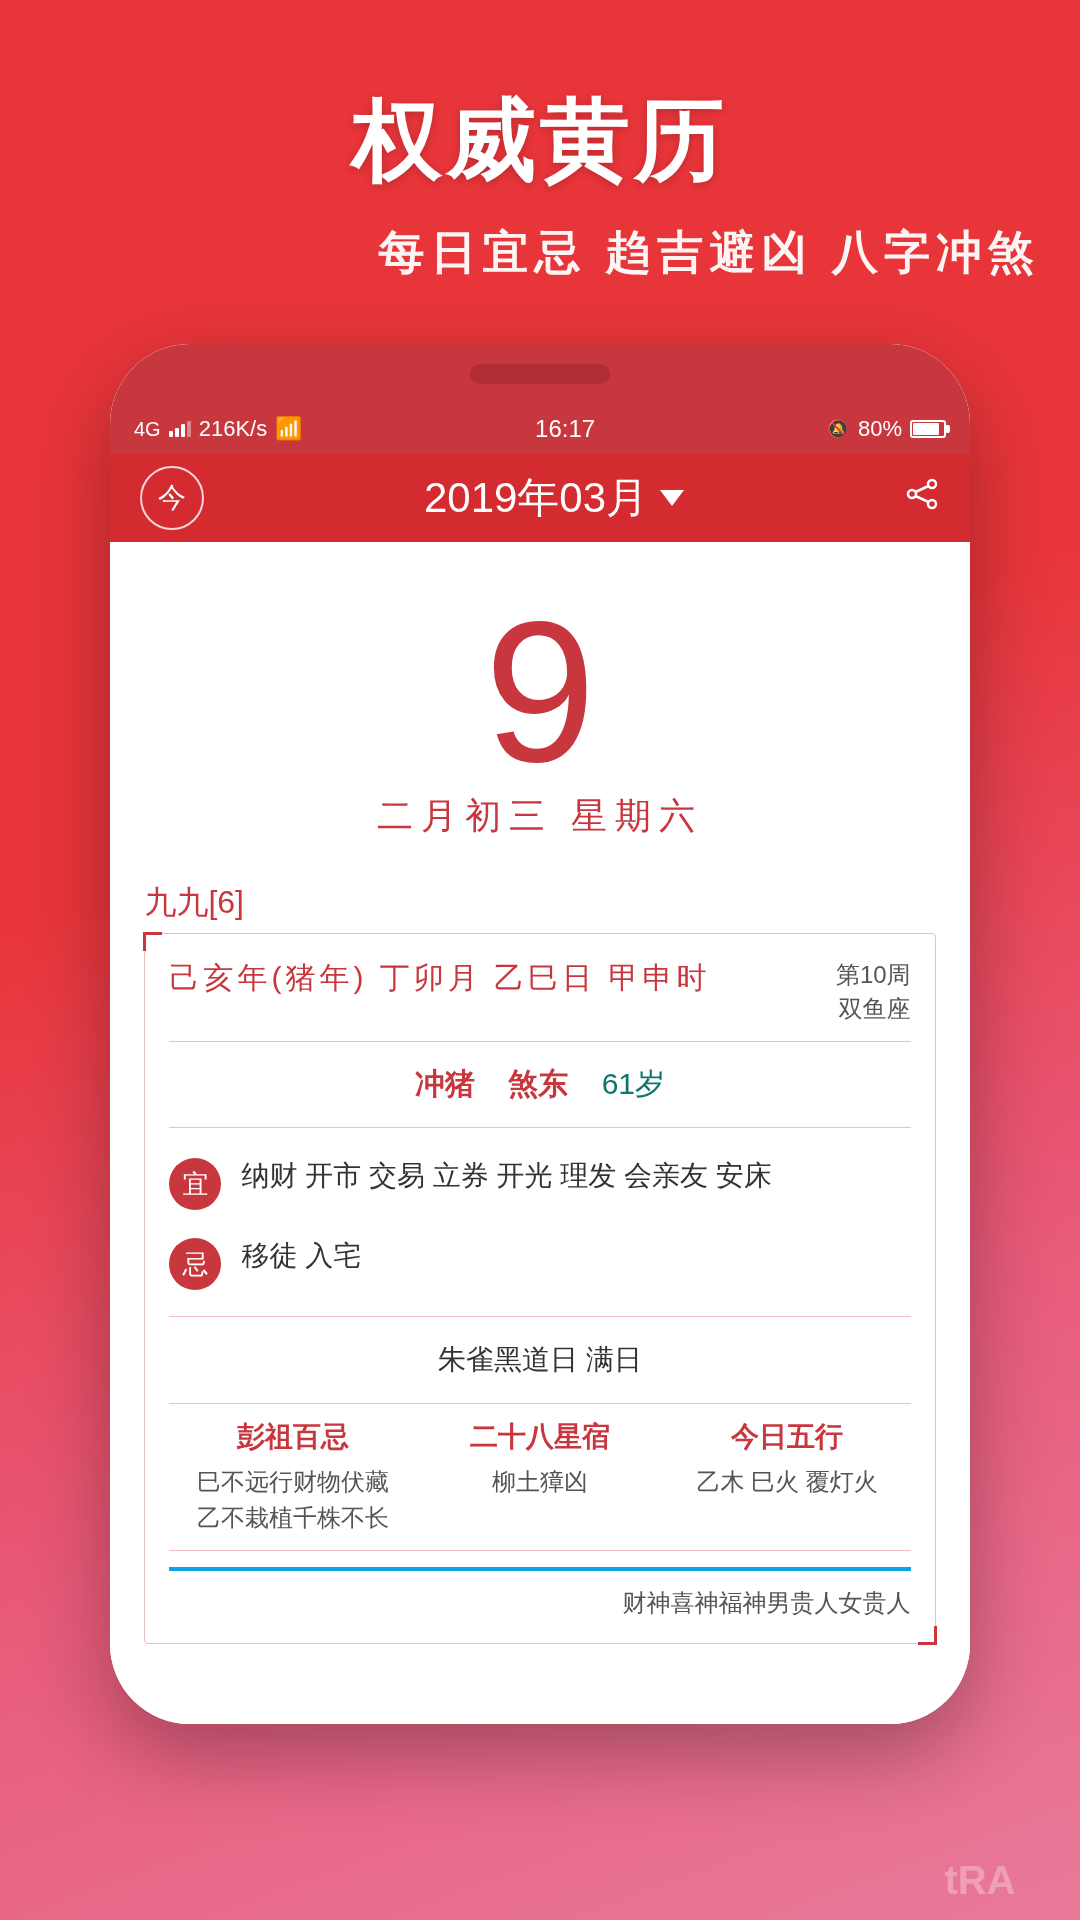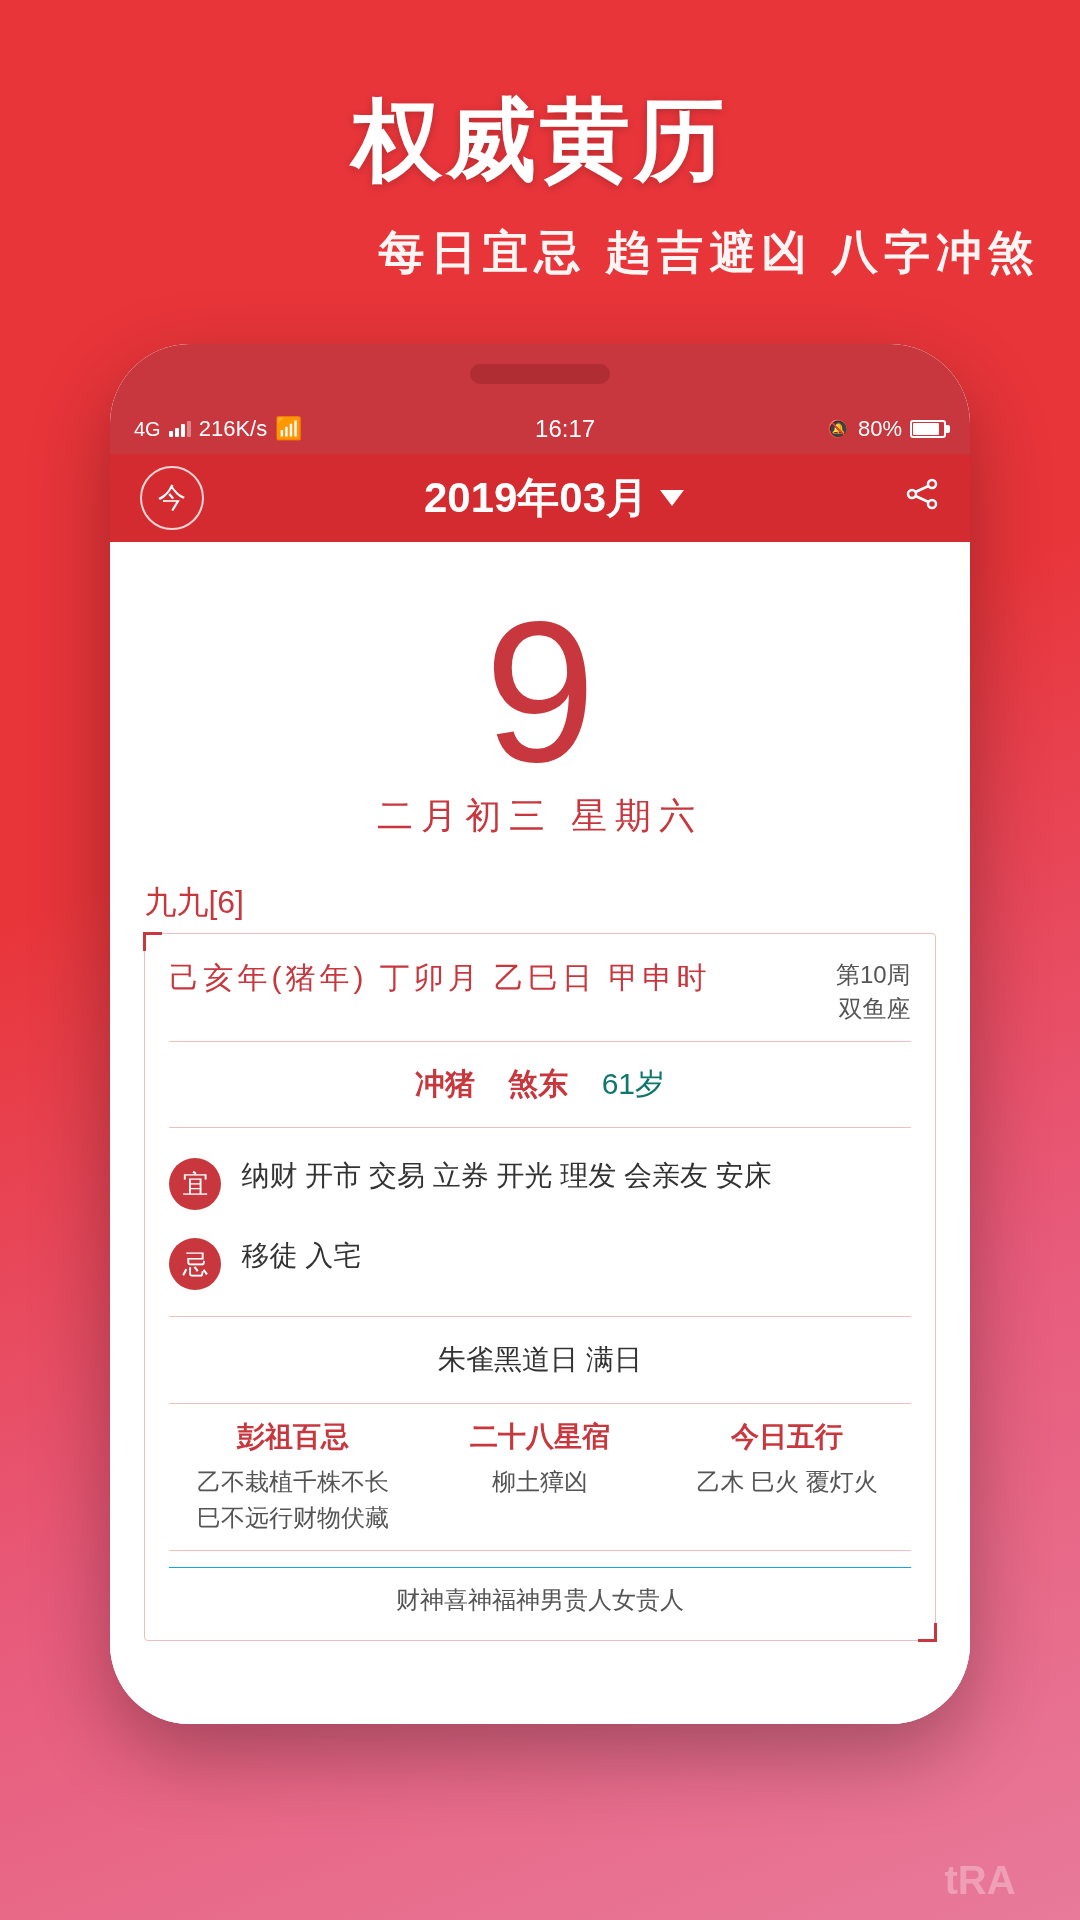--- a/index.html
+++ b/index.html
@@ -152,21 +152,21 @@
       color: white;
       font-size: 28px;
     }
 
     .nav-month-title {
       display: flex;
       align-items: center;
       gap: 12px;
       color: white;
       font-size: 42px;
-      font-weight: 700;
+      font-weight: 400;
     }
 
     .nav-dropdown {
       width: 0;
       height: 0;
       border-left: 12px solid transparent;
       border-right: 12px solid transparent;
       border-top: 16px solid white;
     }
 
@@ -354,23 +354,23 @@
     .col-content {
       font-size: 24px;
       color: #555;
       line-height: 1.5;
     }
 
     
     .bottom-row {
       display: flex;
       width: 100%;
-      justify-content: center;
+      justify-content: flex-end;
       padding: 16px 0 0;
-      border-top: 1px solid #0ea5e9;
+      border-top: 4px solid #0ea5e9;
       margin-top: 16px;
     }
 
     .bottom-item {
       text-align: center;
       font-size: 24px;
       color: #555;
     }
 
     
@@ -500,22 +500,22 @@
 
         <div class="divider"></div>
 
         <div class="heisha-row">朱雀黑道日  满日</div>
 
         <div class="divider"></div>
 
         <div class="three-cols">
           <div class="col-item">
             <div class="col-title">彭祖百忌</div>
+            <div class="col-content">巳不远行财物伏藏</div>
             <div class="col-content">乙不栽植千株不长</div>
-            <div class="col-content">巳不远行财物伏藏</div>
           </div>
           <div class="col-item">
             <div class="col-title">二十八星宿</div>
             <div class="col-content">柳土獐凶</div>
           </div>
           <div class="col-item">
             <div class="col-title">今日五行</div>
             <div class="col-content">乙木 巳火 覆灯火</div>
           </div>
         </div>

